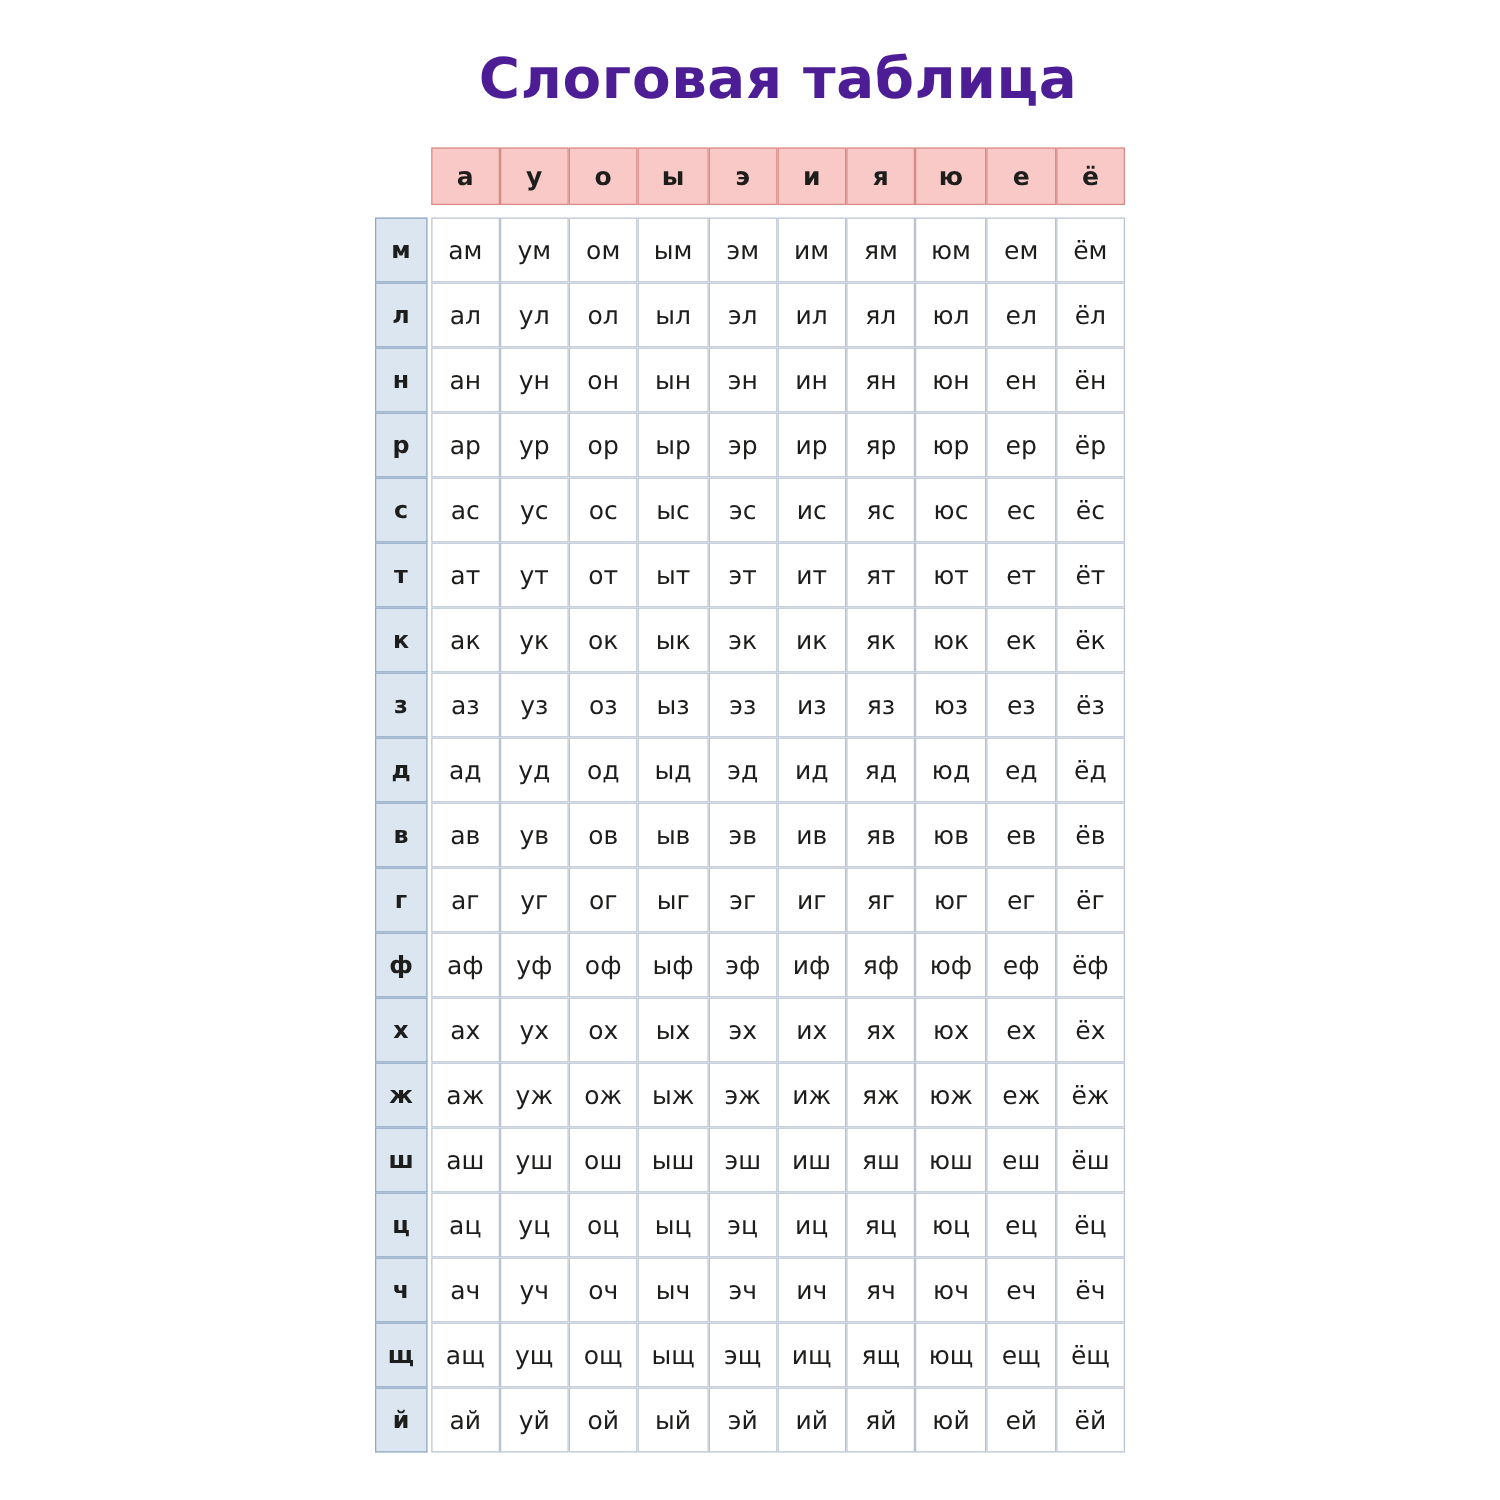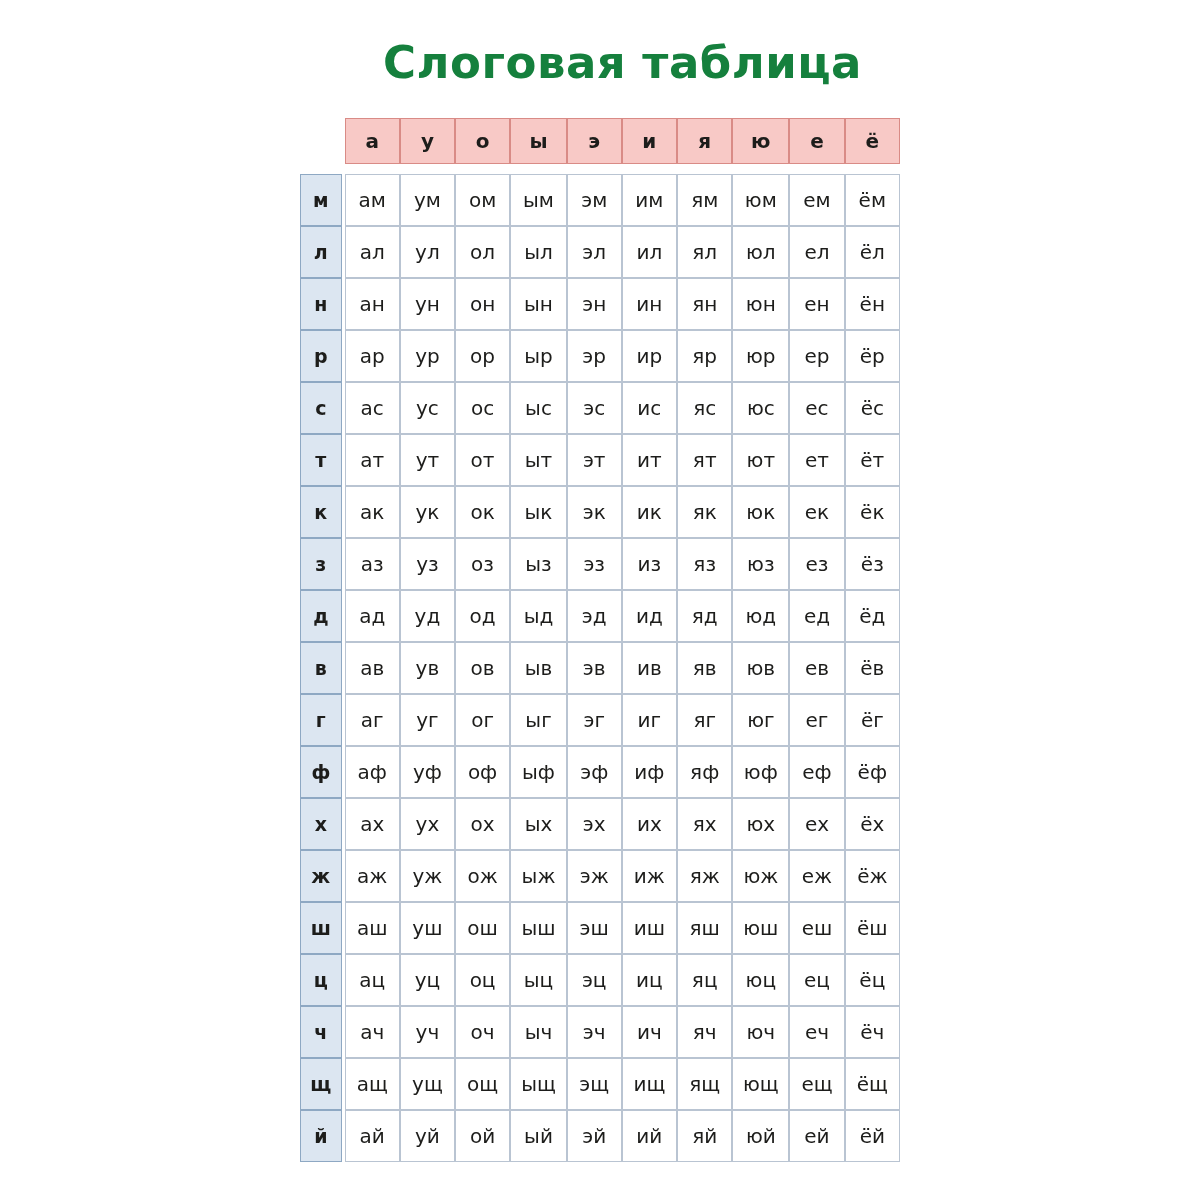--- a/index.html
+++ b/index.html
@@ -18,21 +18,21 @@
     position: relative;
     width: 1200px;
     height: 1200px;
     box-sizing: border-box;
   }
   .title {
     text-align: center;
     font-family: "DejaVu Sans", sans-serif;
     font-size: 45px;
     font-weight: bold;
-    color: #15803d;
+    color: #4c1d95;
     letter-spacing: 0.5px;
     padding-top: 38px;
     margin: 0;
     line-height: 1.1;
     padding-left: 45px;
   }
   .table-wrap {
     position: absolute;
     left: 50%;
     transform: translateX(-50%);

